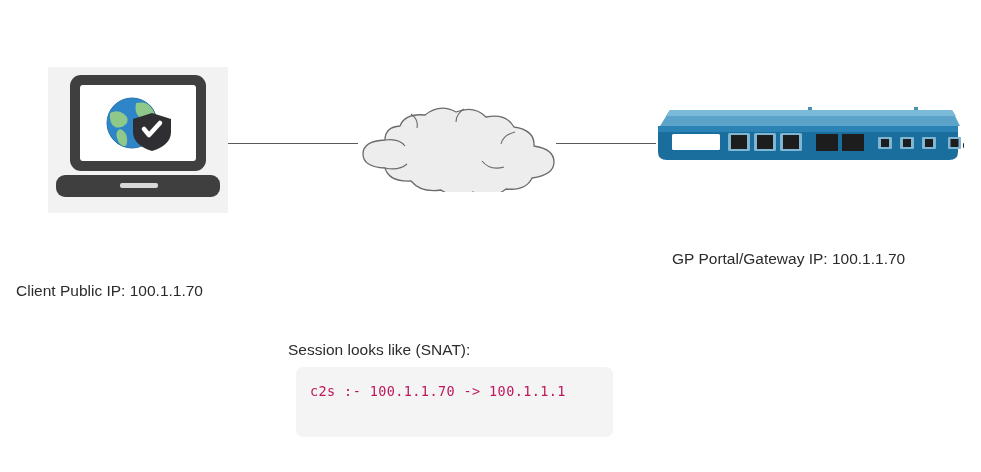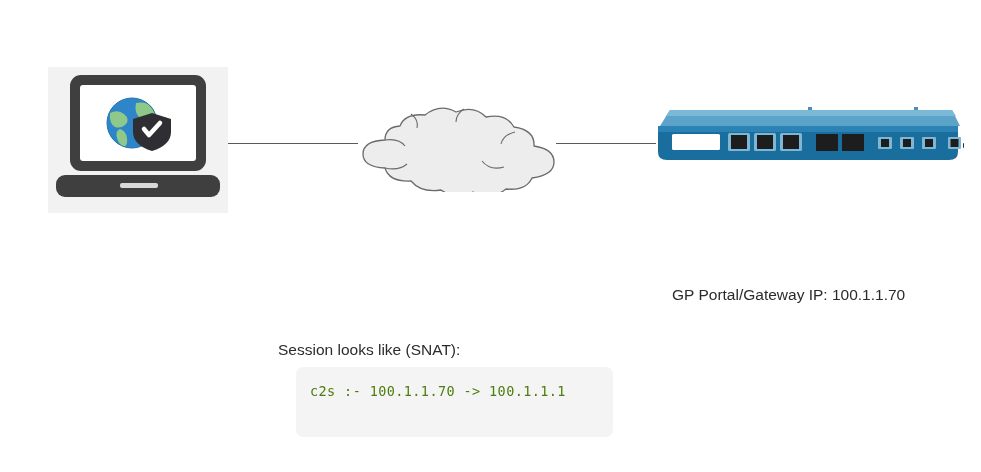--- a/index.html
+++ b/index.html
@@ -56,28 +56,27 @@
   .link-left  { left: 228px; top: 143px; width: 130px; }
   .link-right { left: 556px; top: 143px; width: 100px; }
 
   
   .label-block {
     position: absolute;
     color: #2b2b2b;
     font-size: 15.5px;
     line-height: 21px;
     white-space: pre;
-    margin-top: 36px;
   }
   .label-client  { left: 16px;  top: 238px; }
   .label-gateway { left: 672px; top: 248px; }
 
   .snat-caption {
     position: absolute;
-    left: 278px;
+    left: 288px;
     top: 339px;
     color: #2b2b2b;
     font-size: 15.5px;
     line-height: 21px;
   }
 
   
   .code-box {
     position: absolute;
     left: 296px;
@@ -86,21 +85,21 @@
     height: 70px;
     background: #f4f4f4;
     border-radius: 7px;
     box-sizing: border-box;
     padding: 12px 0 0 14px;
   }
   .code-line {
     font-family: "DejaVu Sans Mono", "Liberation Mono", monospace;
     font-size: 13.5px;
     line-height: 24px;
-    color: #4d7c0f;
+    color: #be185d;
     white-space: pre;
     letter-spacing: 0.4px;
   }
 </style>
 </head>
 <body>
 
 <div id="canvas">
 
   <div class="client-node">
@@ -190,20 +189,21 @@
 
       <rect x="330" y="30" width="6" height="14" rx="1" fill="#5ba3c9"></rect>
       <rect x="340" y="30" width="6" height="14" rx="1" fill="#5ba3c9"></rect>
 
       <rect x="156" y="1" width="4" height="3" fill="#4a90b5"></rect>
       <rect x="262" y="1" width="4" height="3" fill="#4a90b5"></rect>
     </svg>
   </div>
 
   <div class="label-block label-client">
+    <div>Client Public IP: 100.1.1.70</div>
   </div>
 
   <div class="label-block label-gateway">GP Portal/Gateway IP: 100.1.1.70</div>
 
   <div class="snat-caption">Session looks like (SNAT):</div>
 
   <div class="code-box">
     <div class="code-line">c2s :- 100.1.1.70 -&gt; 100.1.1.1</div>
   </div>
 

